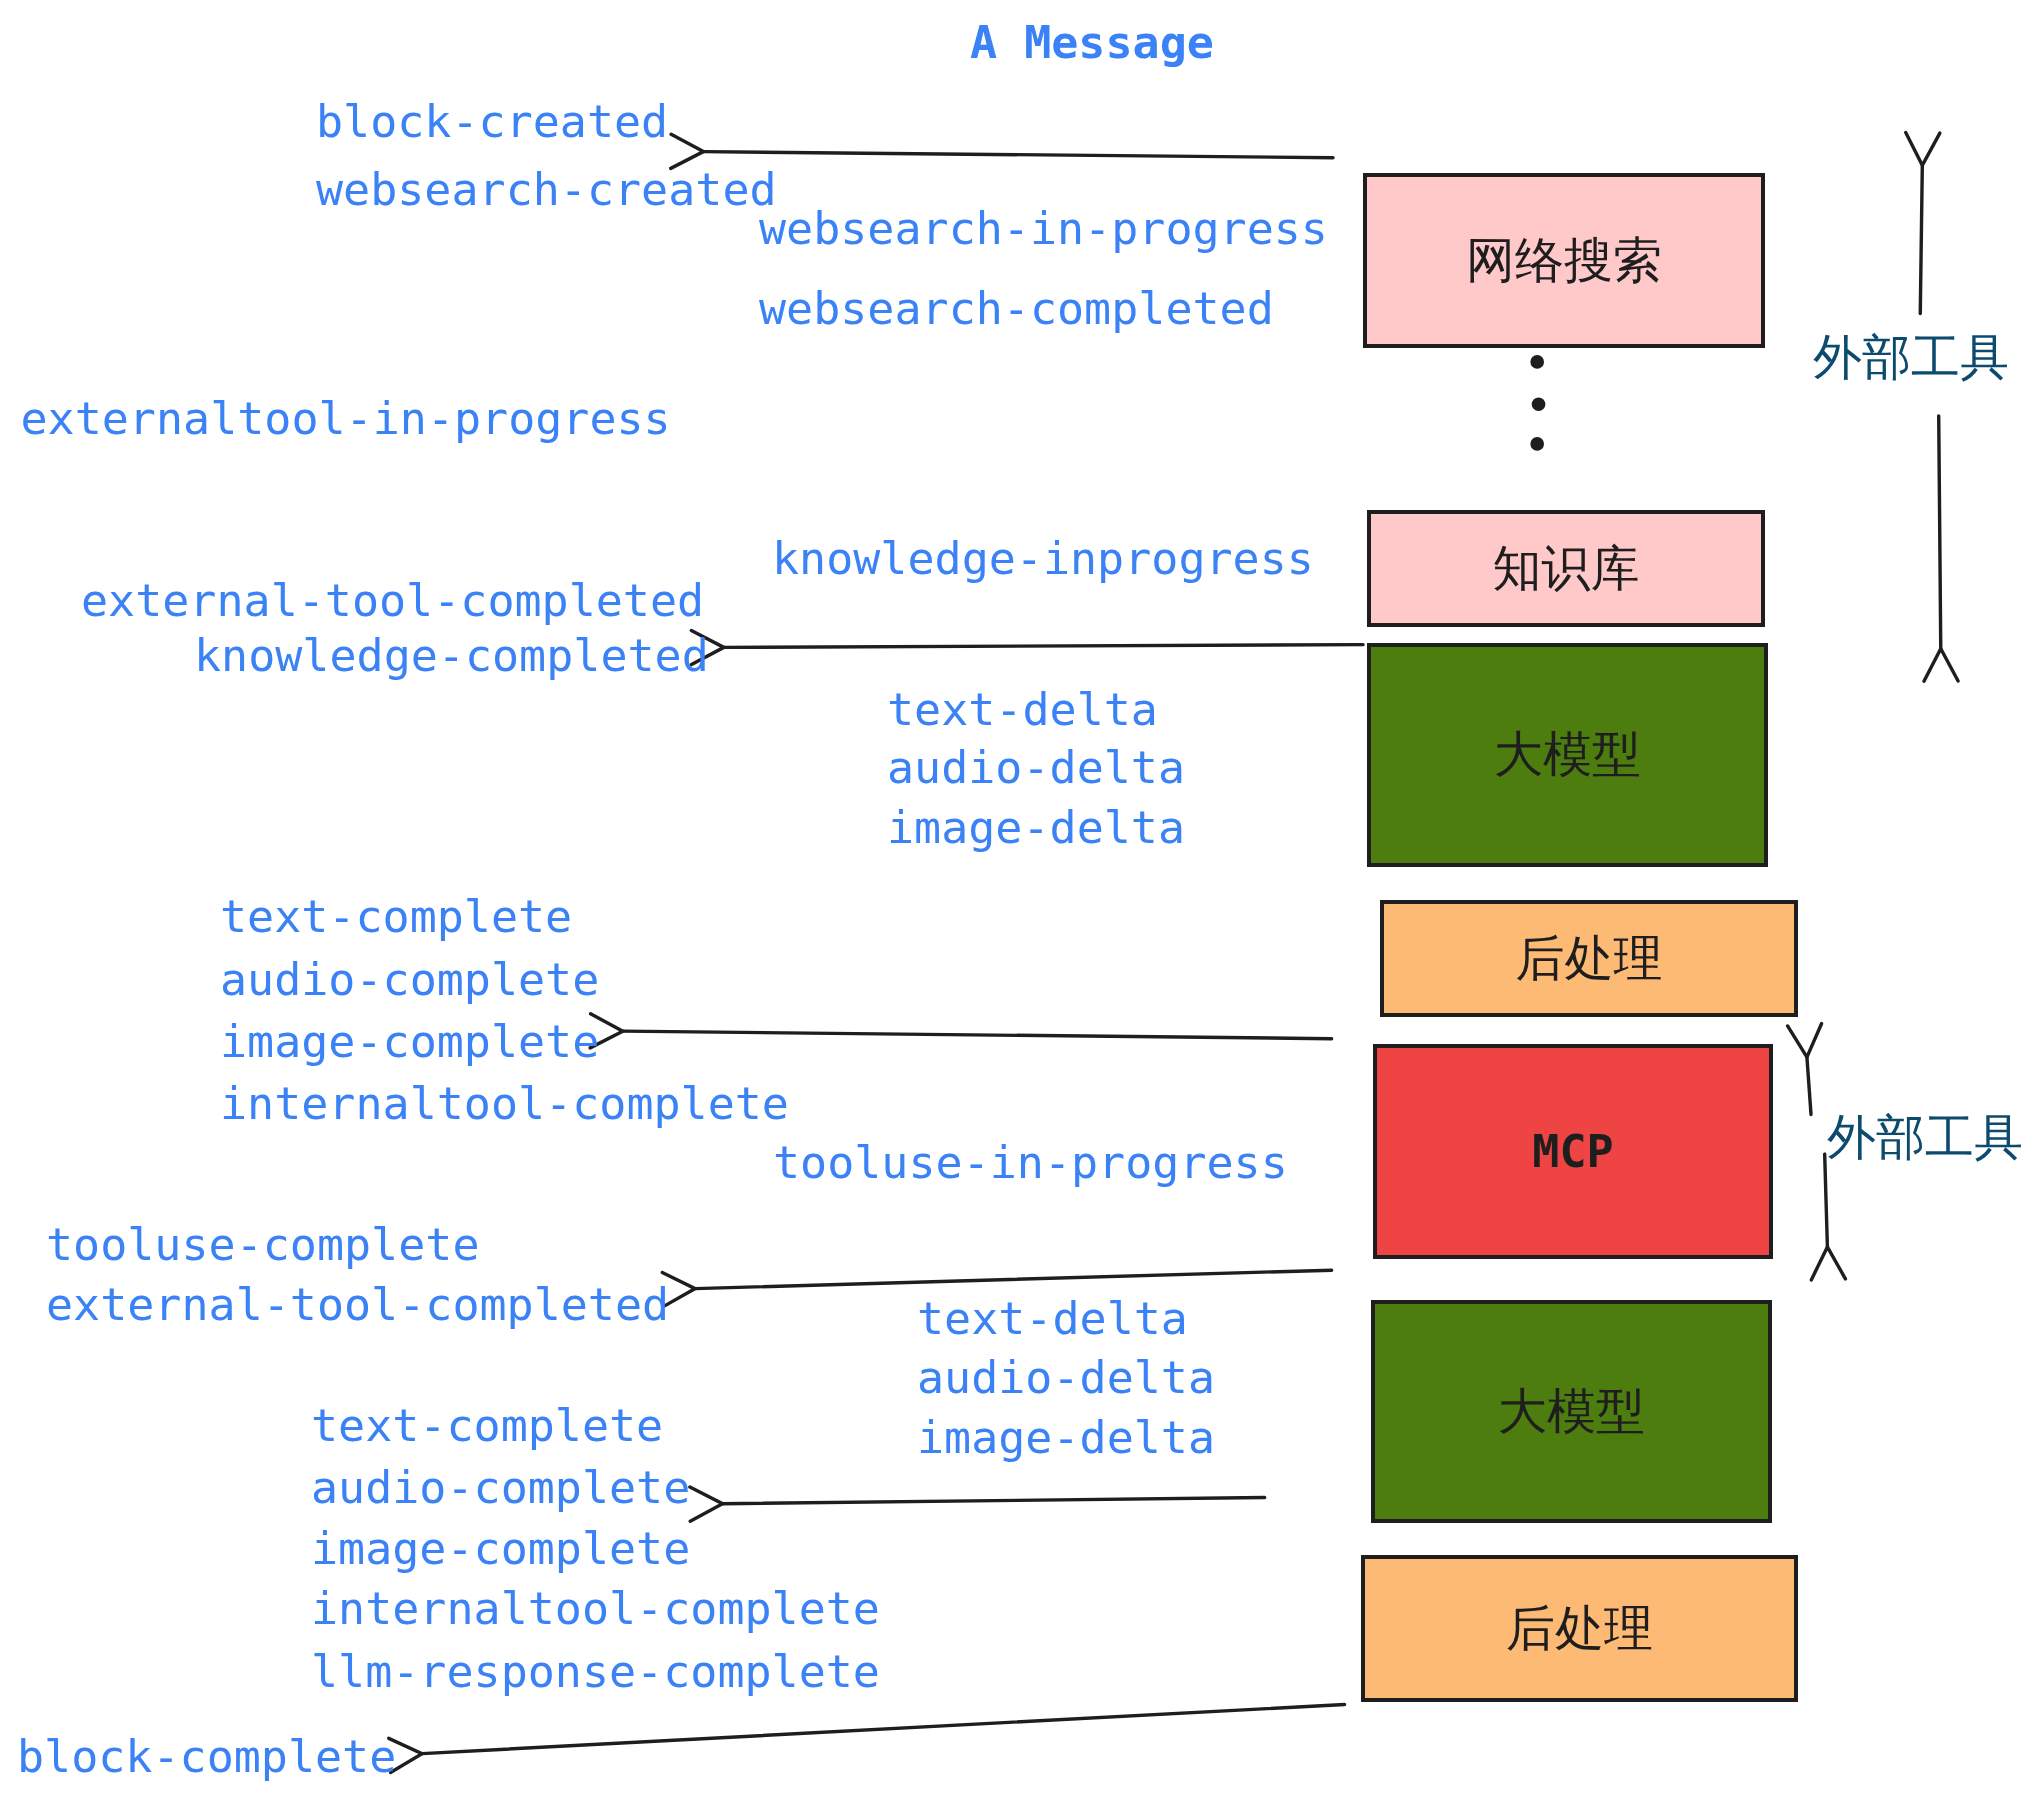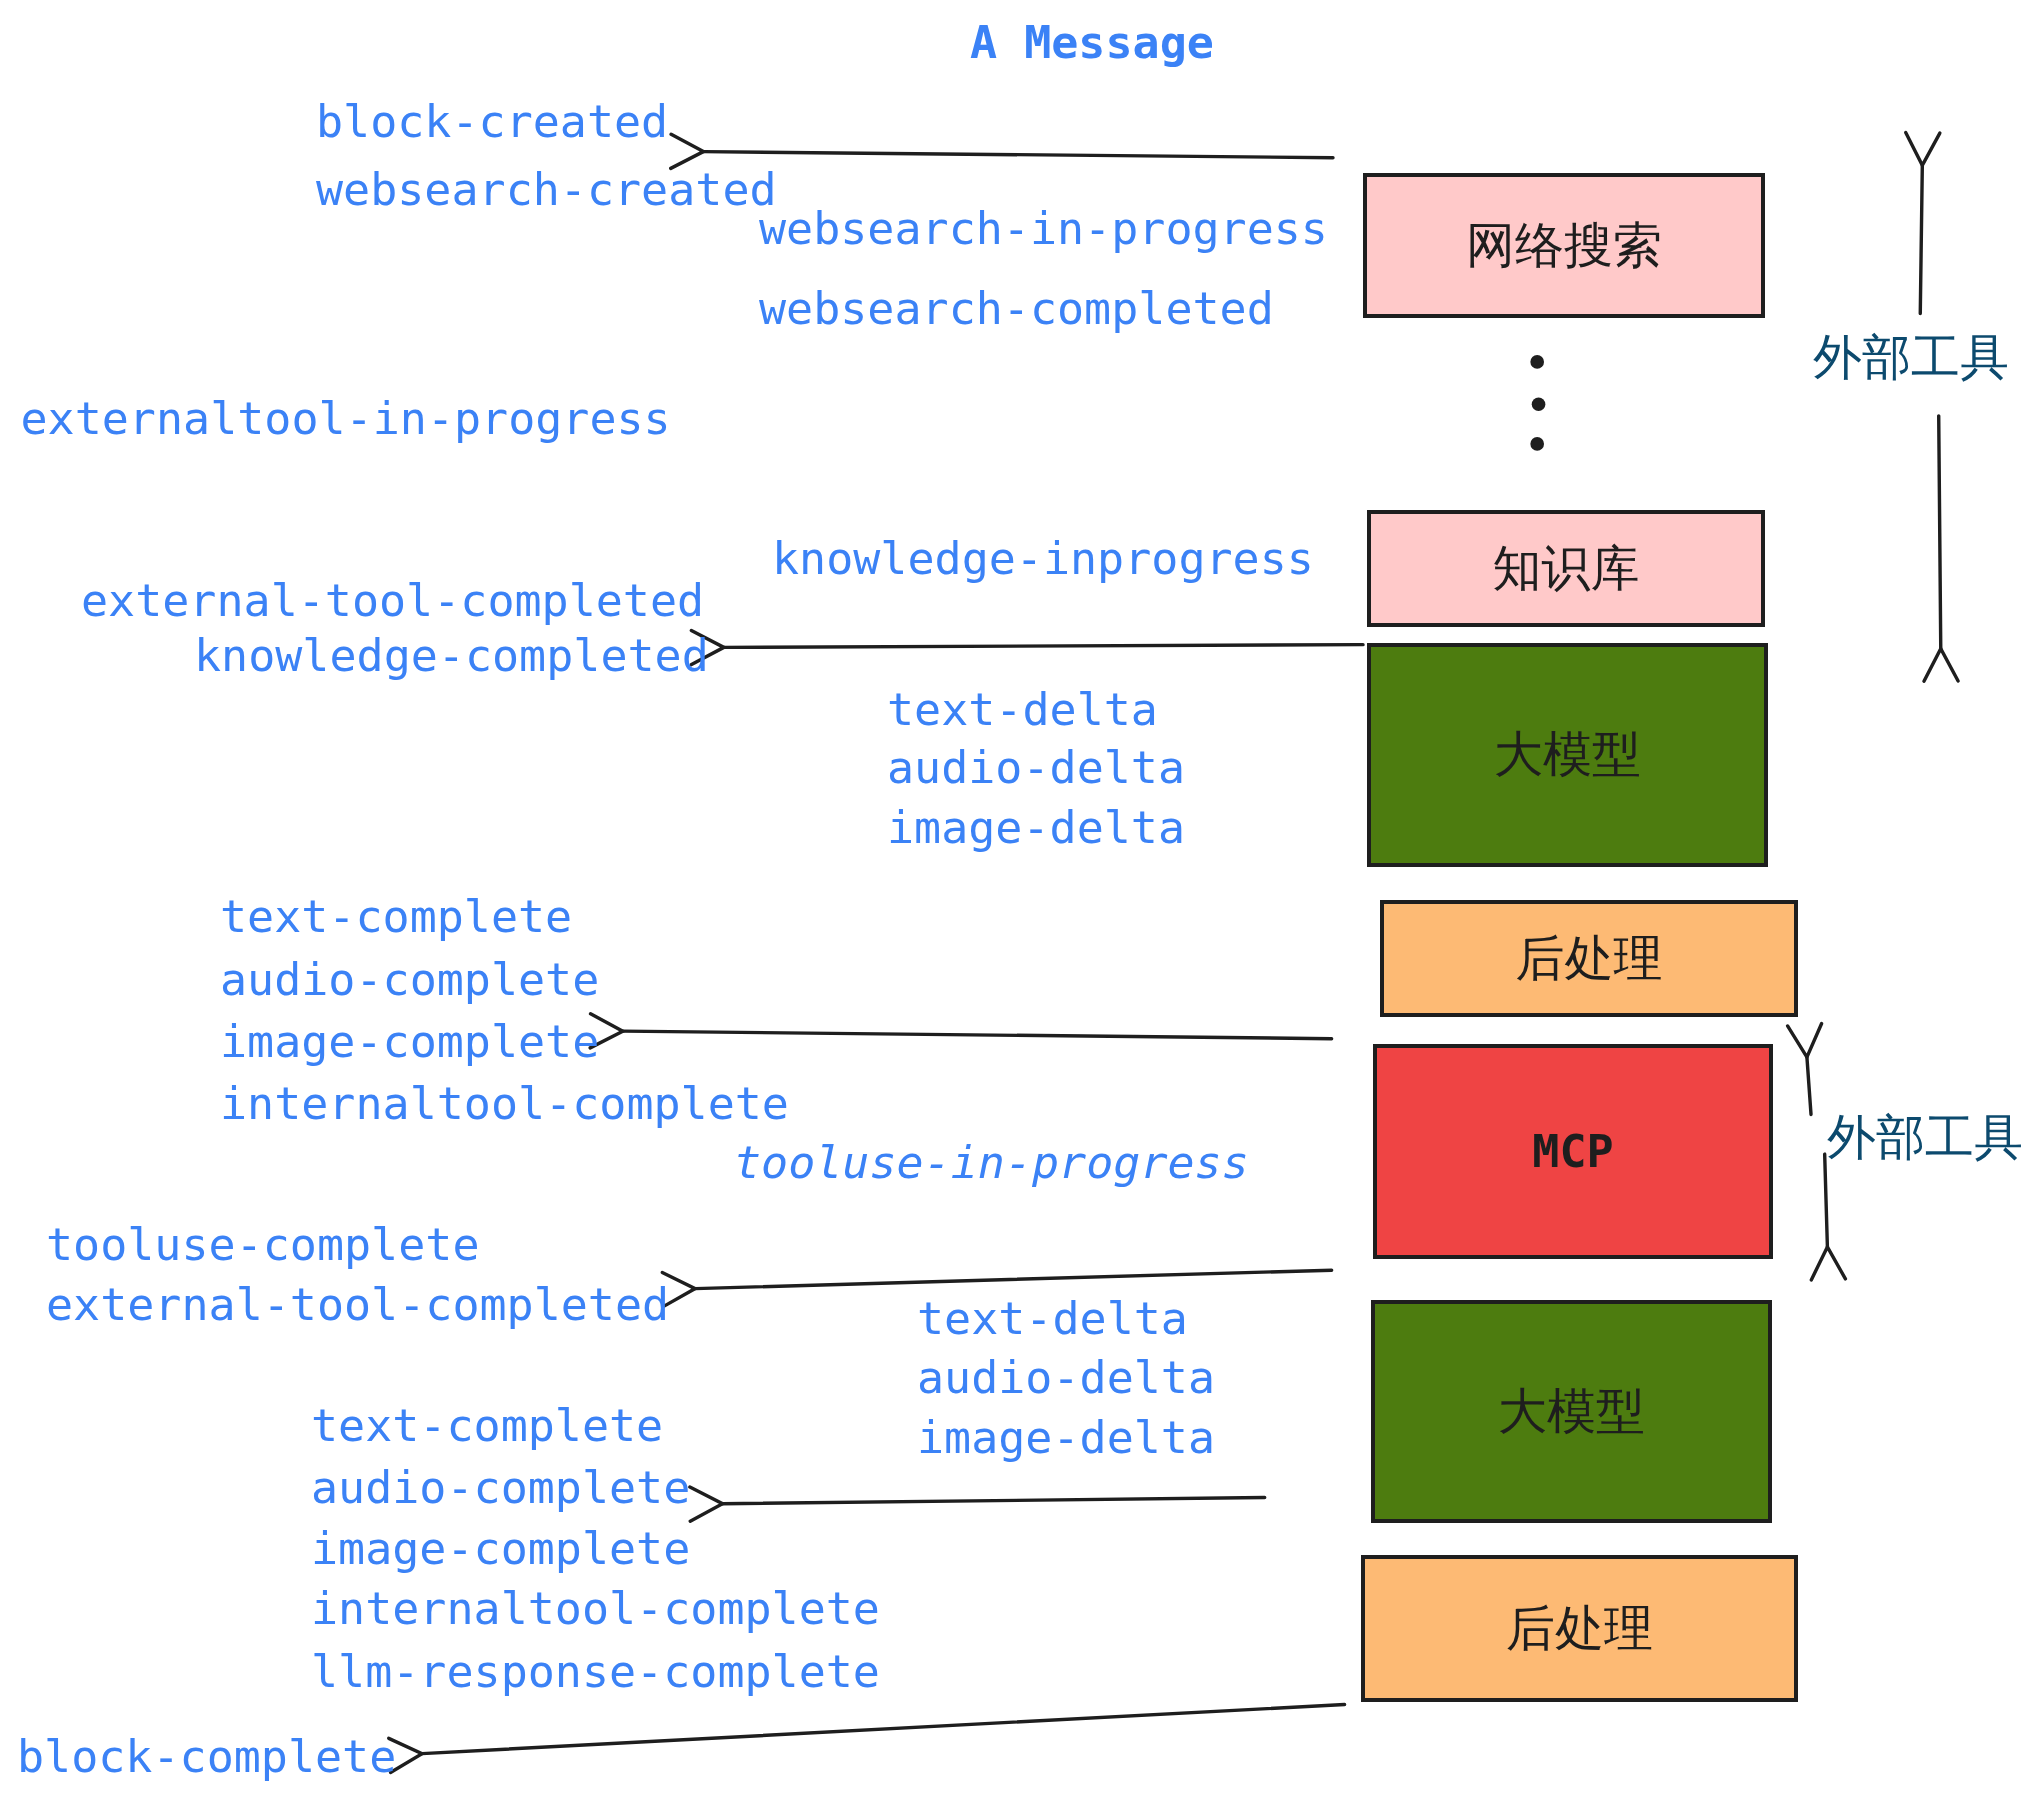--- a/index.html
+++ b/index.html
@@ -97,34 +97,34 @@
   <div class="t" style="left:772px;top:535px;">knowledge-inprogress</div>
   <div class="t" style="left:81px;top:577px;">external-tool-completed</div>
   <div class="t" style="left:194px;top:632px;">knowledge-completed</div>
   <div class="t" style="left:887px;top:686px;">text-delta</div>
   <div class="t" style="left:887px;top:744px;">audio-delta</div>
   <div class="t" style="left:887px;top:804px;">image-delta</div>
   <div class="t" style="left:220px;top:893px;">text-complete</div>
   <div class="t" style="left:220px;top:956px;">audio-complete</div>
   <div class="t" style="left:220px;top:1018px;">image-complete</div>
   <div class="t" style="left:220px;top:1080px;">internaltool-complete</div>
-  <div class="t" style="left:734px;top:1139px;font-style:italic;">tooluse-in-progress</div>
+  <div class="t" style="left:773px;top:1139px;">tooluse-in-progress</div>
   <div class="t" style="left:46px;top:1221px;">tooluse-complete</div>
   <div class="t" style="left:46px;top:1281px;">external-tool-completed</div>
   <div class="t" style="left:917px;top:1295px;">text-delta</div>
   <div class="t" style="left:917px;top:1354px;">audio-delta</div>
   <div class="t" style="left:917px;top:1414px;">image-delta</div>
   <div class="t" style="left:311px;top:1402px;">text-complete</div>
   <div class="t" style="left:311px;top:1464px;">audio-complete</div>
   <div class="t" style="left:311px;top:1525px;">image-complete</div>
   <div class="t" style="left:311px;top:1585px;">internaltool-complete</div>
   <div class="t" style="left:311px;top:1648px;">llm-response-complete</div>
   <div class="t" style="left:17px;top:1733px;">block-complete</div>
 
-  <div class="box fill-pink" style="left:1363px;top:173px;width:402px;height:145px;">
+  <div class="box fill-pink" style="left:1363px;top:173px;width:402px;height:175px;">
     <span class="lbl">网络搜索</span>
   </div>
   <div class="box fill-pink" style="left:1367px;top:510px;width:398px;height:117px;">
     <span class="lbl">知识库</span>
   </div>
   <div class="box fill-green" style="left:1367px;top:643px;width:401px;height:224px;">
     <span class="lbl">大模型</span>
   </div>
   <div class="box fill-white" style="left:1380px;top:900px;width:418px;height:117px;">
     <span class="lbl">后处理</span>

